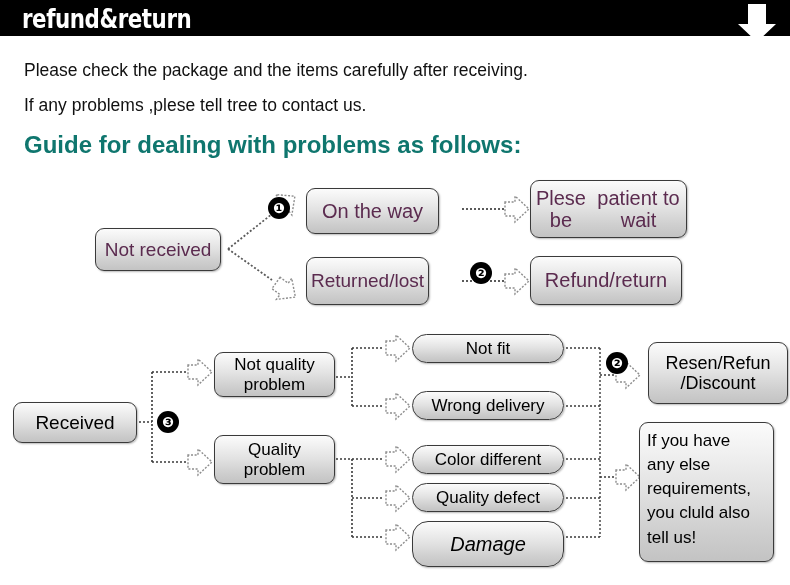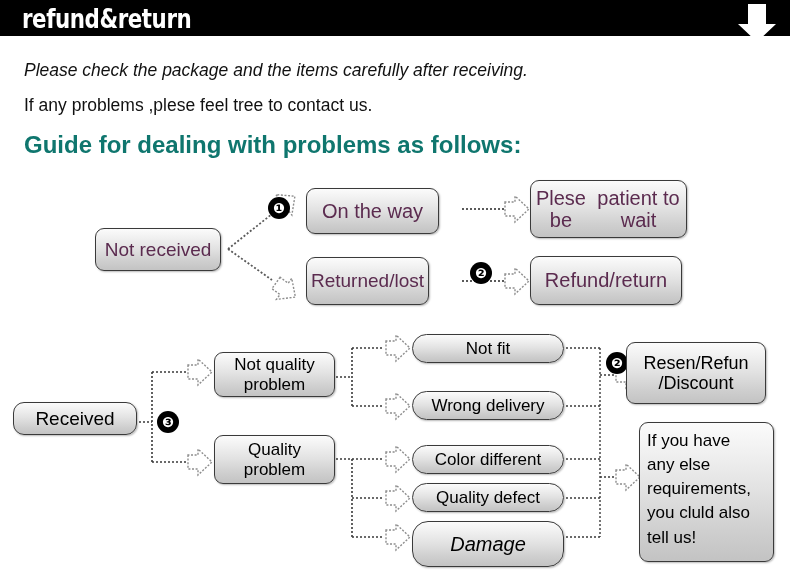--- a/index.html
+++ b/index.html
@@ -32,21 +32,21 @@
     position:absolute;left:735px;top:2px;width:44px;height:42px;
   }
 
   
   .line{
     position:absolute;
     color:#111111;
     font-size:17.5px;
     white-space:nowrap;
   }
-  .line1{left:24px;top:60px;font-style:italic;}
+  .line1{left:24px;top:60px;}
   .line2{left:24px;top:95px;}
   .guide{
     position:absolute;left:24px;top:131px;
     color:#0f766e;
     font-weight:bold;
     font-size:24px;
     white-space:nowrap;
   }
 
   
@@ -87,21 +87,21 @@
 
 <div id="page">
 
   <div class="header-bar"></div>
   <div class="header-title">refund&amp;return</div>
   <svg class="header-arrow" viewBox="0 0 44 42">
     <polygon points="13,2 31,2 31,22 41,22 22,40 3,22 13,22" fill="#ffffff"></polygon>
   </svg>
 
   <div class="line line1">Please check the package and the items carefully after receiving.</div>
-  <div class="line line2">If any problems ,plese feel tree to contact us.</div>
+  <div class="line line2">If any problems ,plese tell tree to contact us.</div>
   <div class="guide">Guide for dealing with problems as follows:</div>
 
   <svg class="conn" viewBox="0 0 790 585">
     <defs>
       <g id="blockarrow">
         <polygon points="0,-7 0,7 10,7 10,13 24,0 10,-13 10,-7" fill="#ffffff" stroke="#8d8d8d" stroke-width="1.4" stroke-dasharray="2,1.6"></polygon>
       </g>
     </defs>
 
     <line x1="228" y1="249" x2="272" y2="214" stroke="#5a5a5a" stroke-width="1.8" stroke-dasharray="2,2"></line>
@@ -172,21 +172,21 @@
     <span>Refund/return</span>
   </div>
 
   <div class="marker" style="left:268px;top:197px;">
     <span>❶</span>
   </div>
   <div class="marker" style="left:470px;top:262px;">
     <span>❷</span>
   </div>
 
-  <div class="box" style="left:13px;top:402px;width:124px;height:33px;font-size:19px;border-radius:11px;">
+  <div class="box" style="left:13px;top:402px;width:124px;height:41px;font-size:19px;">
     <span>Received</span>
   </div>
 
   <div class="marker" style="left:157px;top:411px;">
     <span>❸</span>
   </div>
 
   <div class="box" style="left:214px;top:352px;width:121px;height:45px;font-size:17px;flex-direction:column;align-items:center;">
     <span>Not quality</span>
     <span>problem</span>
@@ -210,21 +210,21 @@
     <span>Quality defect</span>
   </div>
   <div class="box pill" style="left:412px;top:521px;width:152px;height:46px;font-size:20px;font-style:italic;">
     <span>Damage</span>
   </div>
 
   <div class="marker" style="left:606px;top:352px;">
     <span>❷</span>
   </div>
 
-  <div class="box" style="left:626px;top:342px;width:140px;height:62px;font-size:18px;flex-direction:column;">
+  <div class="box" style="left:648px;top:342px;width:140px;height:62px;font-size:18px;flex-direction:column;">
     <span>Resen/Refun</span>
     <span>/Discount</span>
   </div>
 
   <div class="box left" style="left:639px;top:422px;width:135px;height:140px;font-size:17px;flex-direction:column;align-items:flex-start;padding:6px 0 0 7px;line-height:1.42;">
     <span>If you have</span>
     <span>any else</span>
     <span>requirements,</span>
     <span>you cluld also</span>
     <span>tell us!</span>

